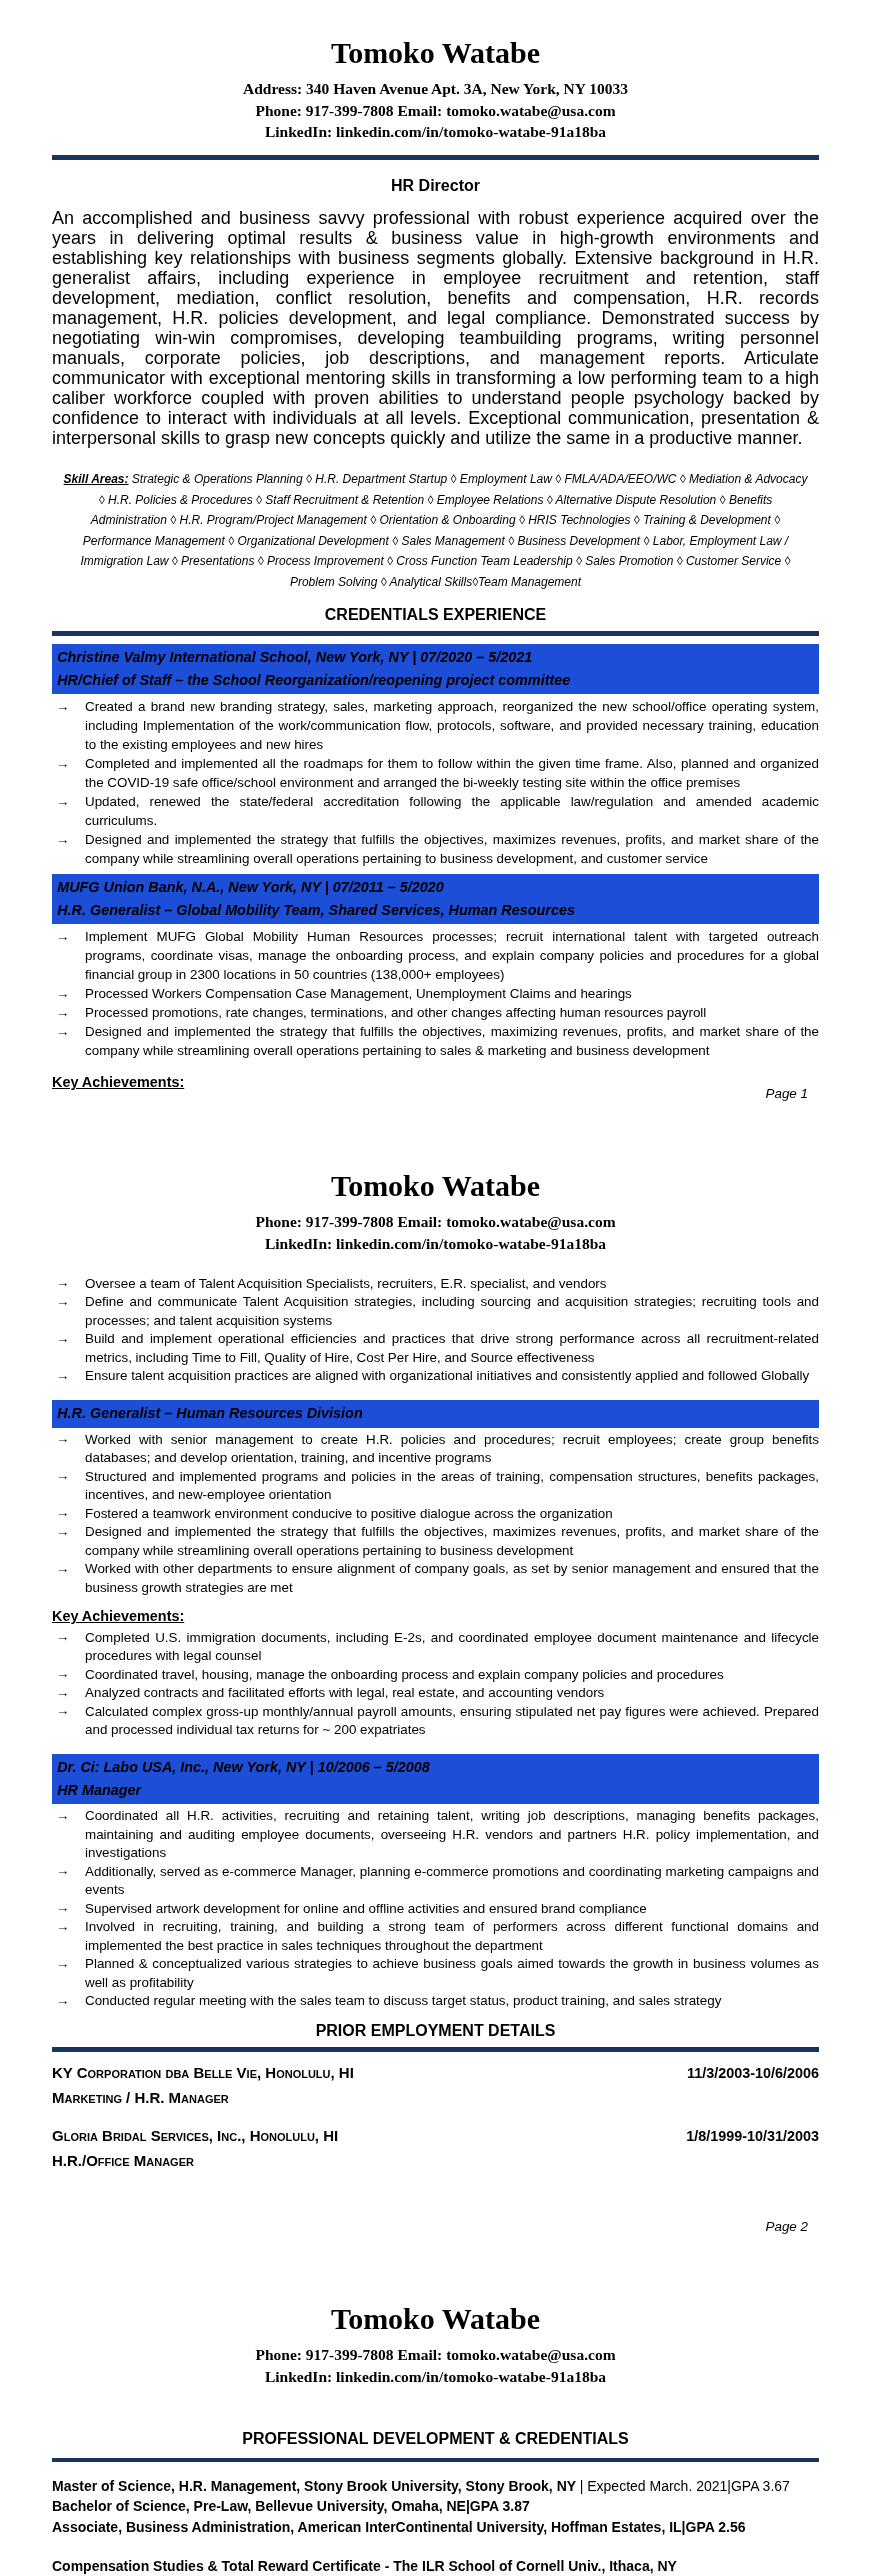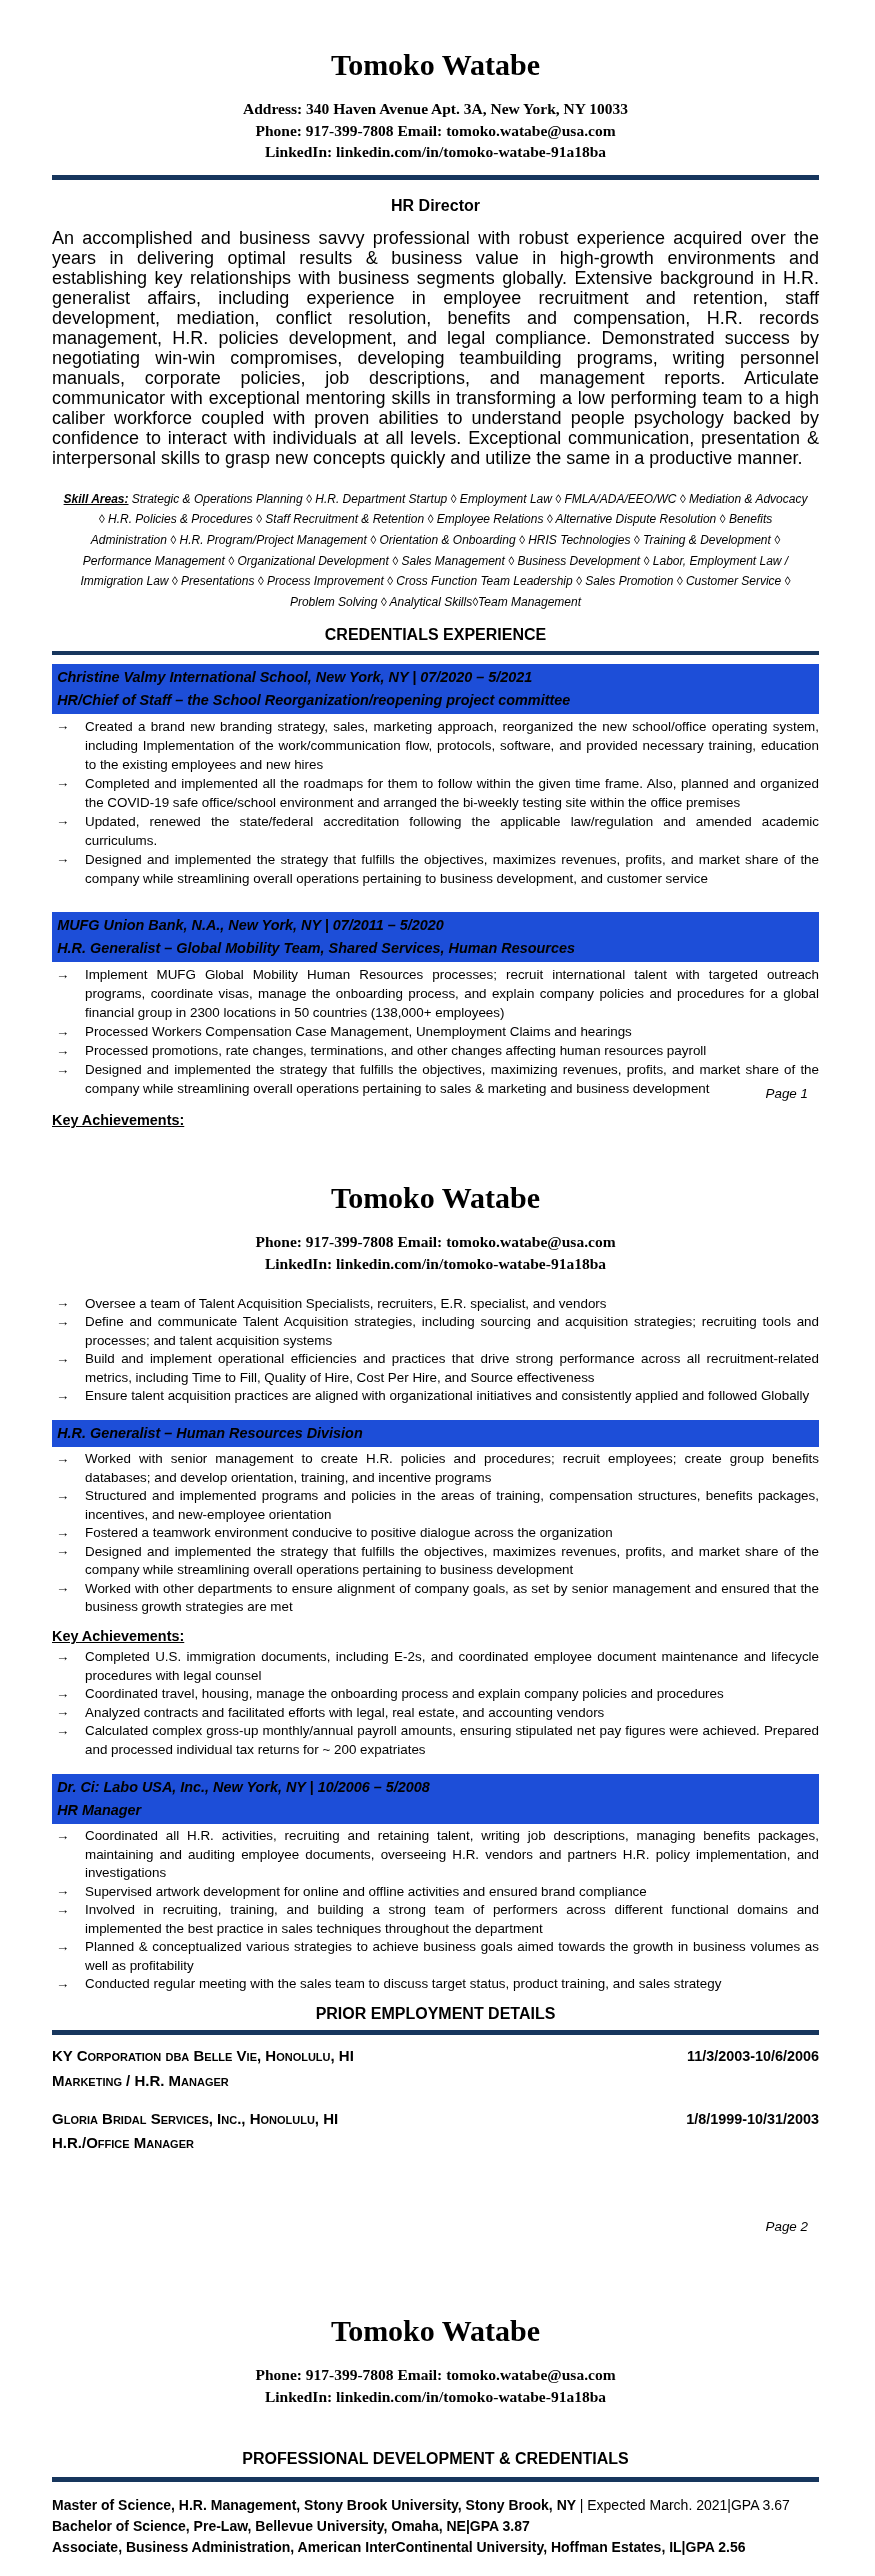--- a/index.html
+++ b/index.html
@@ -12,21 +12,21 @@
     font-family:"Liberation Sans",sans-serif;
     color:#000;
     overflow:hidden;
   }
   .name{
     font-family:"Liberation Serif",serif;
     font-weight:bold;
     font-size:30px;
     line-height:34px;
     text-align:center;
-    margin:16px;
+    margin:4px;
     padding-top:32px;
   }
   .contact{
     font-family:"Liberation Serif",serif;
     font-weight:bold;
     font-size:15.5px;
     line-height:21.6px;
     text-align:center;
     margin-top:8.2px;
   }
@@ -48,21 +48,21 @@
     font-size:16px;font-weight:bold;text-align:center;
     margin:13.4px 0 0 0;
   }
   .job-header{
     background:#1d4ed8;
     font-size:14.4px;font-weight:bold;font-style:italic;
     line-height:23px;
     padding:2.1px 5.2px;
     margin-top:8.2px;
   }
-  .job-header.gap{margin-top:24px;}
+  .job-header.gap{margin-top:6px;}
   .bullets{margin-top:3.1px;}
   .bullet{
     position:relative;
     padding-left:33px;
     font-size:13.4px;line-height:19px;
     text-align:justify;
   }
   .page2 .bullet{line-height:18.5px;}
   .bullet::before{
     content:"\2192";
@@ -175,20 +175,21 @@
       <div class="bullet"><span>Analyzed contracts and facilitated efforts with legal, real estate, and accounting vendors</span></div>
       <div class="bullet"><span>Calculated complex gross-up monthly/annual payroll amounts, ensuring stipulated net pay figures were achieved. Prepared and processed individual tax returns for ~ 200 expatriates</span></div>
     </div>
 
     <div class="job-header" style="margin-top:14.4px;">
       <div>Dr. Ci: Labo USA, Inc., New York, NY | 10/2006 – 5/2008</div>
       <div>HR Manager</div>
     </div>
     <div class="bullets">
       <div class="bullet"><span>Coordinated all H.R. activities, recruiting and retaining talent, writing job descriptions, managing benefits packages, maintaining and auditing employee documents, overseeing H.R. vendors and partners H.R. policy implementation, and investigations</span></div>
+      <div class="bullet"><span>Additionally, served as e-commerce Manager, planning e-commerce promotions and coordinating marketing campaigns and events</span></div>
       <div class="bullet"><span>Supervised artwork development for online and offline activities and ensured brand compliance</span></div>
       <div class="bullet"><span>Involved in recruiting, training, and building a strong team of performers across different functional domains and implemented the best practice in sales techniques throughout the department</span></div>
       <div class="bullet"><span>Planned &amp; conceptualized various strategies to achieve business goals aimed towards the growth in business volumes as well as profitability</span></div>
       <div class="bullet"><span>Conducted regular meeting with the sales team to discuss target status, product training, and sales strategy</span></div>
     </div>
 
     <h2 class="section-heading" style="margin-top:11.3px;">PRIOR EMPLOYMENT DETAILS</h2>
     <div class="rule tight"></div>
 
     <div class="prior-row">

